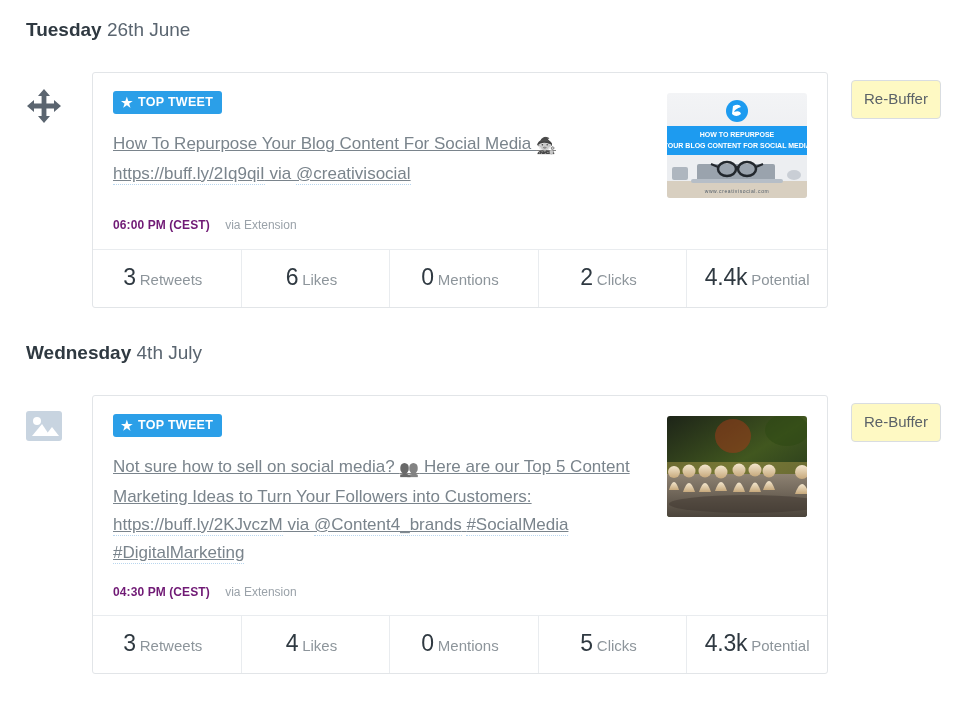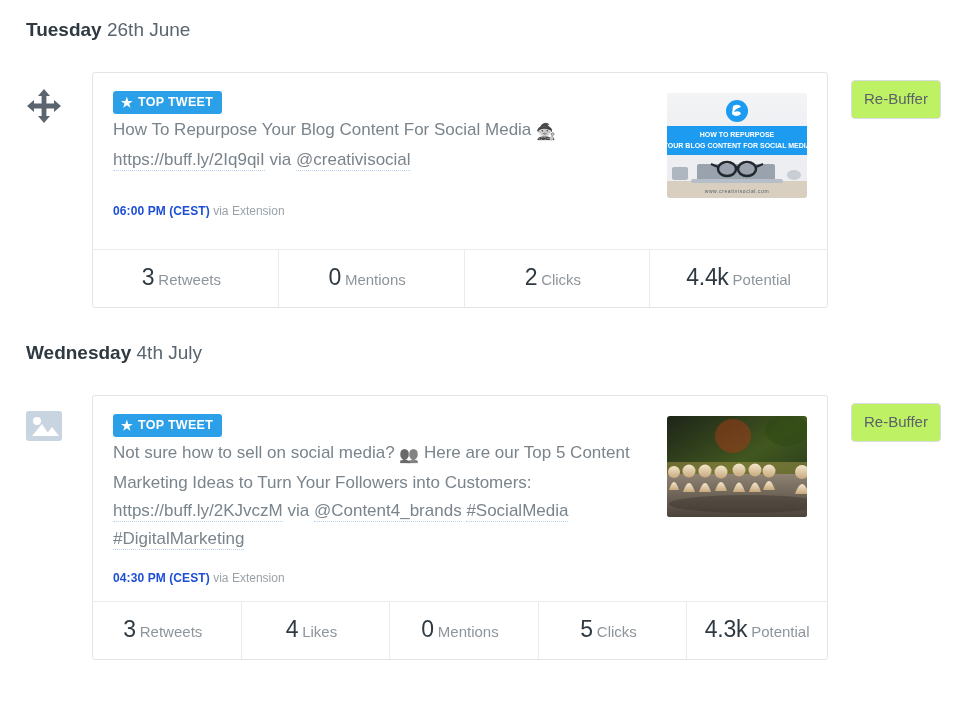--- a/index.html
+++ b/index.html
@@ -71,45 +71,46 @@
     font-size: 12.5px;
     font-weight: bold;
     letter-spacing: 0.3px;
     padding: 5px 9px 5px 8px;
     border-radius: 3px;
     line-height: 1;
   }
   .badge .star { font-size: 13px; line-height: 1; }
 
   .tweet-text {
-    margin-top: 2px;
+    margin-top: 16px;
     font-size: 17px;
     line-height: 28px;
     color: #7a848c;
     word-wrap: break-word;
+    text-decoration: underline;
   }
   .tweet-text .lnk {
     color: #7a848c;
     text-decoration: none;
     border-bottom: 1px dotted #b9d6ee;
     padding-bottom: 1px;
   }
   .tweet-text .emoji {
     font-size: 16px;
     filter: grayscale(100%);
     vertical-align: -2px;
   }
 
   .meta {
     font-size: 12px;
     padding: 0 0 16px 0;
     white-space: nowrap;
   }
-  .meta .time { font-weight: bold; color: #1d4ed8; letter-spacing: 0.1px; }
-  .meta .via  { color: #9aa2a9; }
+  .meta .time { font-weight: bold; color: #701a75; letter-spacing: 0.1px; }
+  .meta .via  { color: #9aa2a9; margin-left: 12px; }
 
   .thumb-col { flex: 0 0 auto; padding-top: 2px; }
   .thumb {
     width: 140px;
     height: 105px;
     border-radius: 3px;
     overflow: hidden;
     display: block;
   }
   .thumb.tall { height: 101px; }
@@ -141,21 +142,21 @@
   }
 
   
   .rebuffer-col {
     flex: 1 1 auto;
     display: flex;
     justify-content: center;
     padding-top: 8px;
   }
   .rebuffer-btn {
-    background: #bef264;
+    background: #fef9c3;
     border: 1px solid #d9dde1;
     border-radius: 4px;
     color: #5b6268;
     font-size: 15px;
     font-family: "Liberation Sans", sans-serif;
     padding: 10px 12px;
     cursor: pointer;
     line-height: 1.1;
   }
 
@@ -236,20 +237,23 @@
               <ellipse cx="127" cy="82" rx="7" ry="5" fill="#c9ced5"></ellipse>
               <text x="70" y="100" font-family="Liberation Sans, sans-serif" font-size="5" fill="#55606b" text-anchor="middle" letter-spacing="0.6">www.creativisocial.com</text>
             </svg>
           </span>
         </div>
       </div>
 
       <div class="stats">
         <div class="stat">
           <span class="num">3</span><span class="lbl">Retweets</span>
+        </div>
+        <div class="stat">
+          <span class="num">6</span><span class="lbl">Likes</span>
         </div>
         <div class="stat">
           <span class="num">0</span><span class="lbl">Mentions</span>
         </div>
         <div class="stat">
           <span class="num">2</span><span class="lbl">Clicks</span>
         </div>
         <div class="stat">
           <span class="num">4.4k</span><span class="lbl">Potential</span>
         </div>

